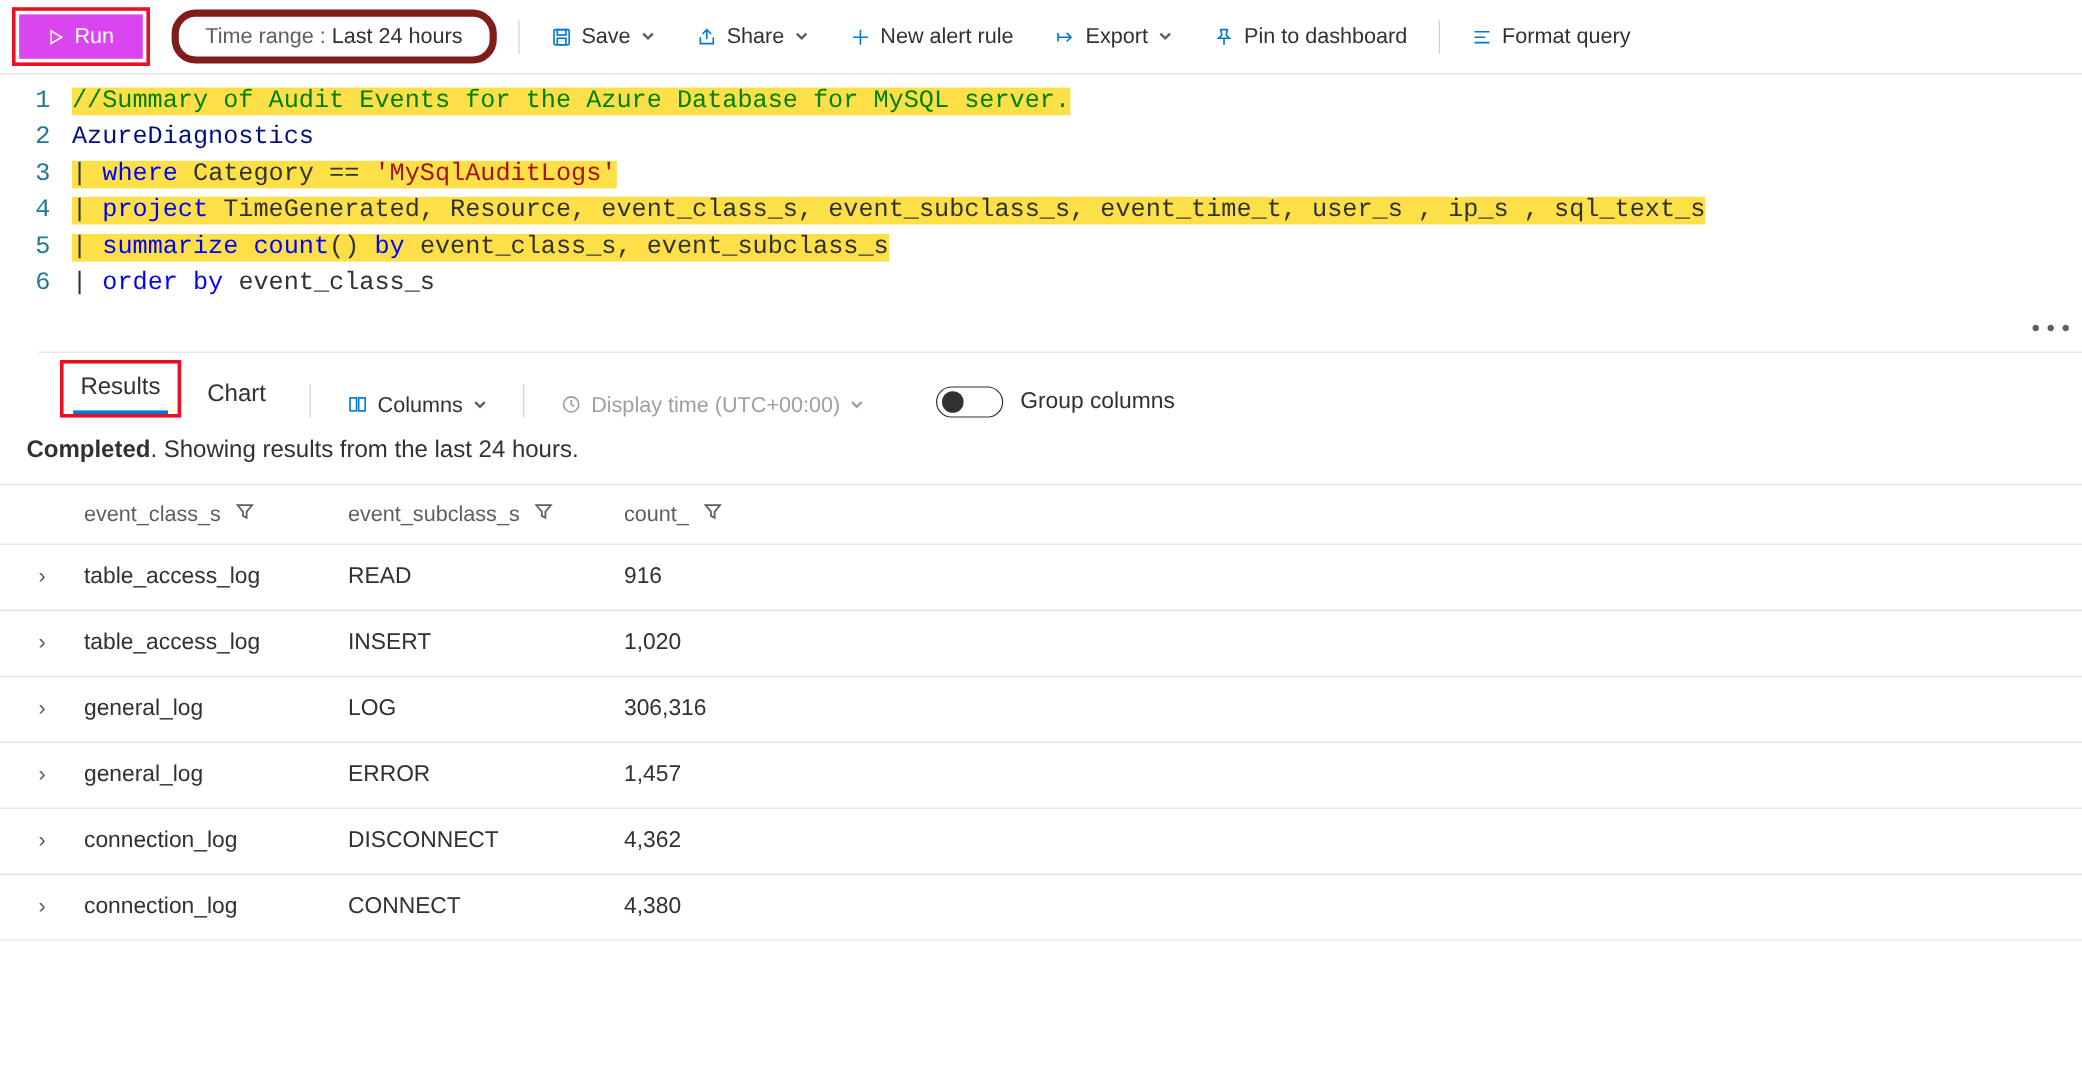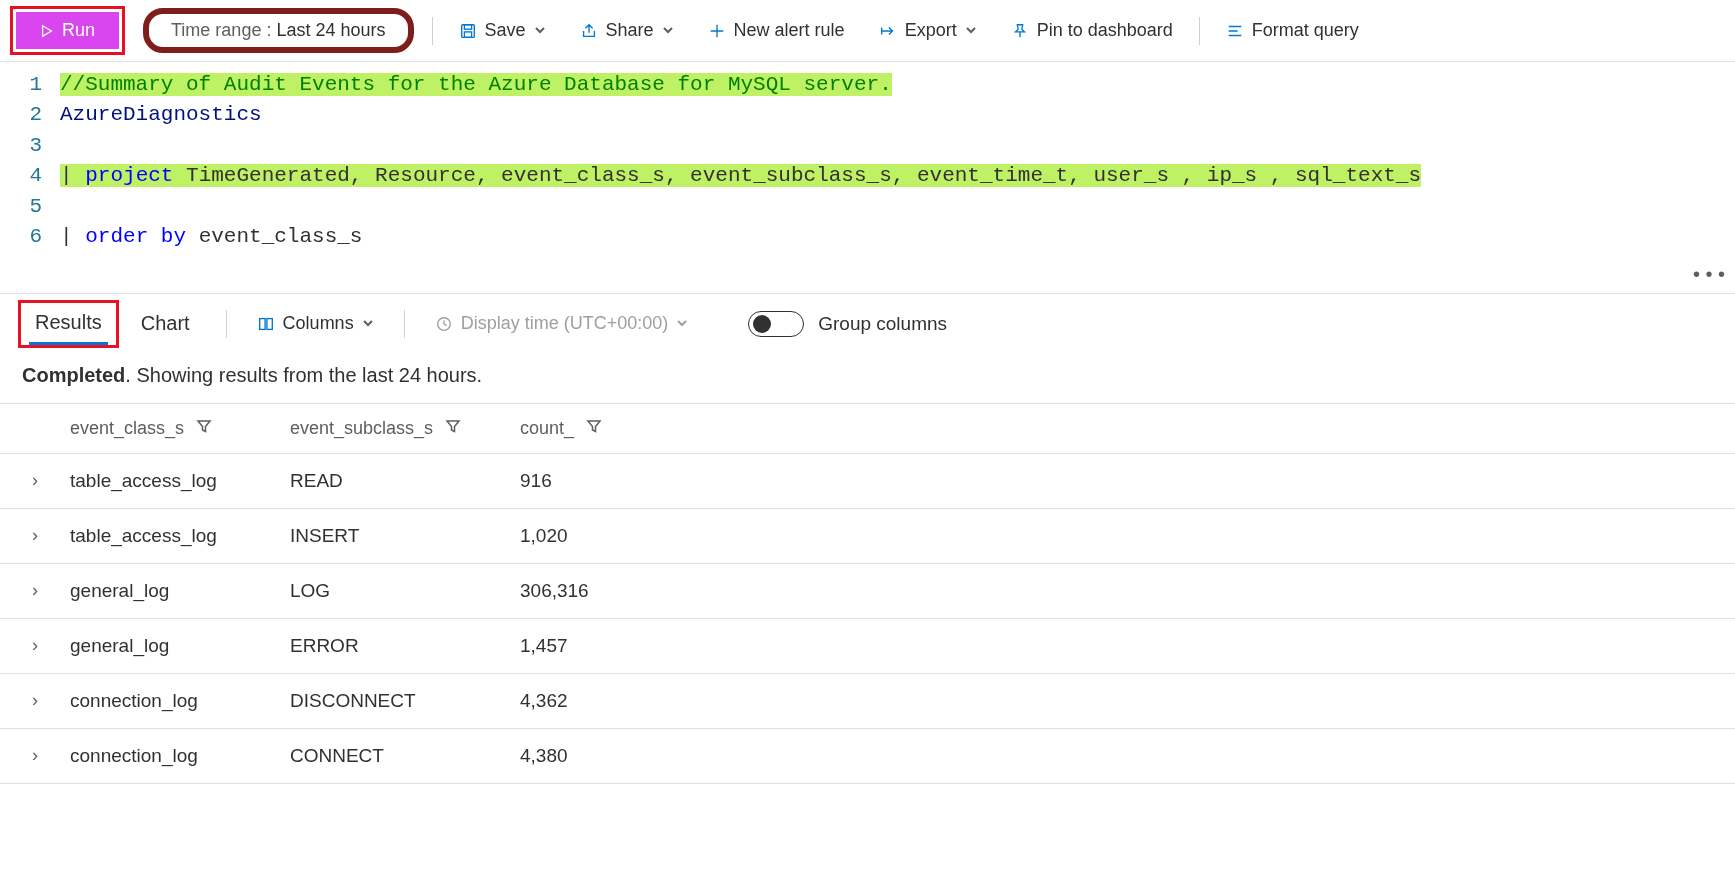--- a/index.html
+++ b/index.html
@@ -12,27 +12,27 @@
 .time-range { border: 6px solid #7f1d1d; border-radius: 20px; padding: 6px 22px; margin-left: 18px; font-size: 18px; cursor: pointer; }
 .time-range .label { color: #605e5c; }
 .tb-sep { width: 1px; height: 28px; background: #d2d0ce; margin: 0 18px; }
 .tb-item { display: flex; align-items: center; gap: 8px; font-size: 18px; color: #323130; cursor: pointer; padding: 4px 8px; }
 .tb-item svg { width: 18px; height: 18px; stroke: #0078d4; fill: none; stroke-width: 1.5; }
 
 .editor { padding: 8px 0 40px 0; font-family: 'Consolas','Courier New',monospace; font-size: 21px; line-height: 1.45; }
 .line { display: flex; }
 .gutter { width: 60px; text-align: right; color: #237893; padding-right: 18px; user-select: none; }
 .code { white-space: pre; }
-.code span.hl { background: #bef264; }
+.code span.hl { background: #fde047; }
 .comment { color: #008000; }
 .keyword { color: #0000ff; }
 .string { color: #a31515; }
 .ident { color: #001080; }
 
-.results-bar { display: flex; align-items: center; padding: 6px 22px 0 18px; border-top: 1px solid #e1dfdd; gap: 30px; }
+.results-bar { display: flex; align-items: flex-end; padding: 6px 22px 0 18px; border-top: 1px solid #e1dfdd; gap: 30px; margin-left: 32px; }
 .more-dots { position:absolute; right:10px; margin-top:-30px; color:#605e5c; font-size:20px; cursor:pointer;}
 .tabs-wrap { border: 3px solid #e81123; padding: 0 8px; }
 .tab { font-size: 20px; padding: 8px 6px; cursor: pointer; display: inline-block; }
 .tab.active { color: #323130; border-bottom: 3px solid #0078d4; font-weight: 400; }
 .tab.inactive { color: #323130; margin-left: 20px;}
 .res-sep { width: 1px; height: 28px; background: #d2d0ce; }
 .res-item { display: flex; align-items: center; gap: 8px; font-size: 18px; cursor: pointer; }
 .res-item.disabled { color: #a19f9d; }
 .toggle { width: 56px; height: 26px; border: 1px solid #323130; border-radius: 14px; position: relative; cursor: pointer; }
 .toggle .knob { width: 18px; height: 18px; background: #323130; border-radius: 50%; position: absolute; top: 3px; left: 4px; }
@@ -128,27 +128,29 @@
   <div class="line">
       <div class="gutter">1</div>
       <div class="code"><span class="hl comment">//Summary of Audit Events for the Azure Database for MySQL server.</span></div>
     </div>
   <div class="line">
       <div class="gutter">2</div>
       <div class="code"><span class="ident">AzureDiagnostics</span></div>
     </div>
   <div class="line">
       <div class="gutter">3</div>
+      <div class="code"><span class="hl">| <span class="keyword">where</span> Category == <span class="string">'MySqlAuditLogs'</span></span></div>
     </div>
   <div class="line">
       <div class="gutter">4</div>
       <div class="code"><span class="hl">| <span class="keyword">project</span> TimeGenerated, Resource, event_class_s, event_subclass_s, event_time_t, user_s , ip_s , sql_text_s</span></div>
     </div>
   <div class="line">
       <div class="gutter">5</div>
+      <div class="code"><span class="hl">| <span class="keyword">summarize</span> <span class="keyword">count</span>() <span class="keyword">by</span> event_class_s, event_subclass_s</span></div>
     </div>
   <div class="line">
       <div class="gutter">6</div>
       <div class="code">| <span class="keyword">order by</span> event_class_s</div>
     </div>
 </div>
 
 <div class="more-dots">• • •</div>
 <div class="results-bar">
   <span class="tabs-wrap">

